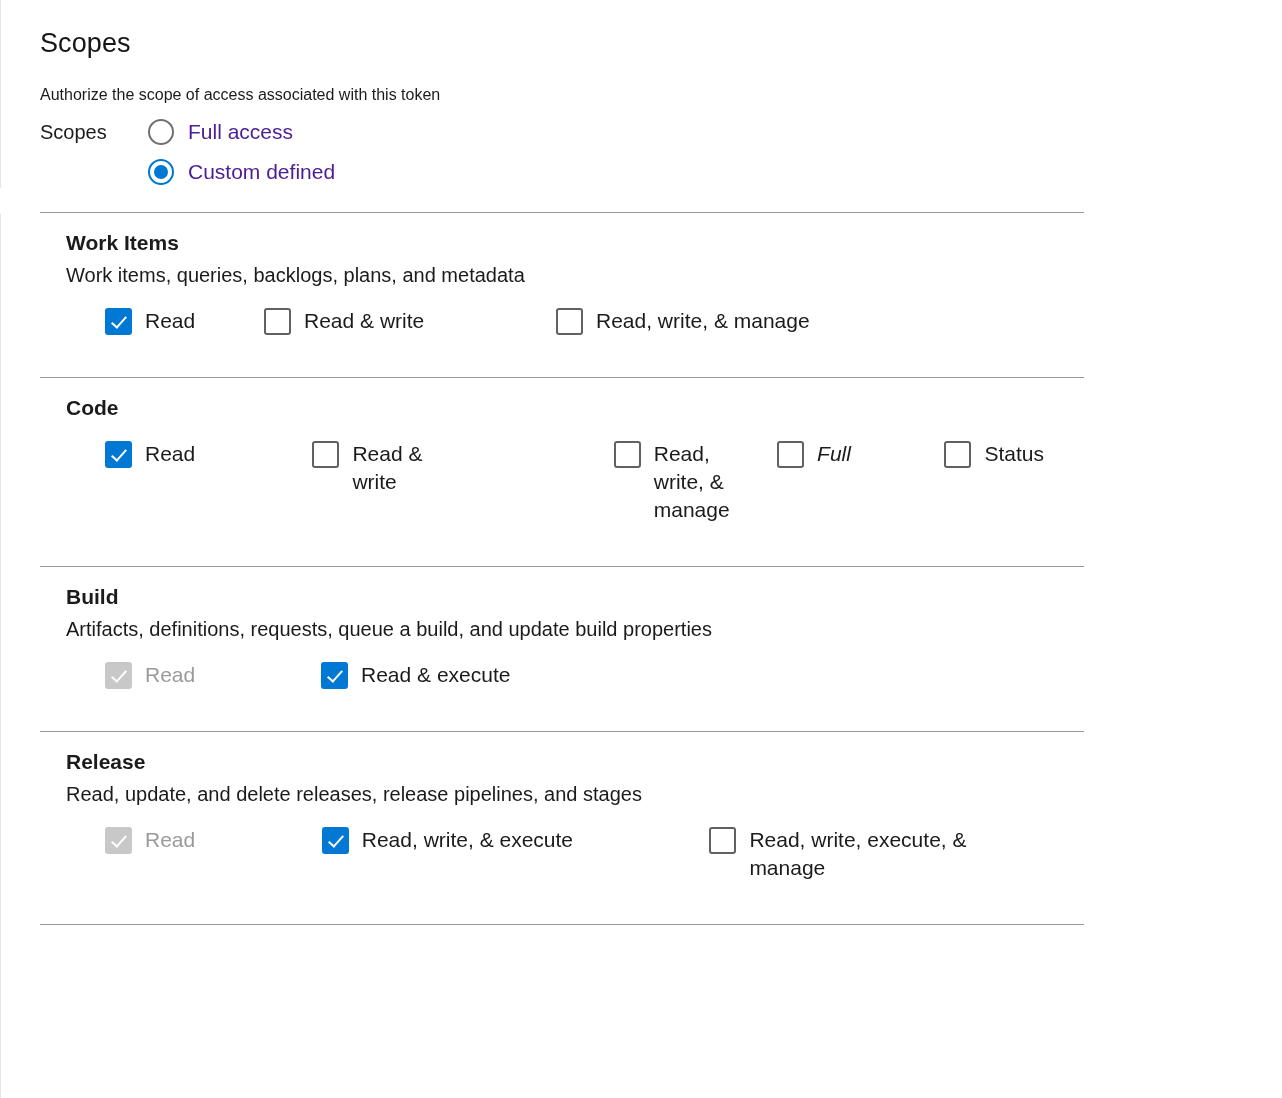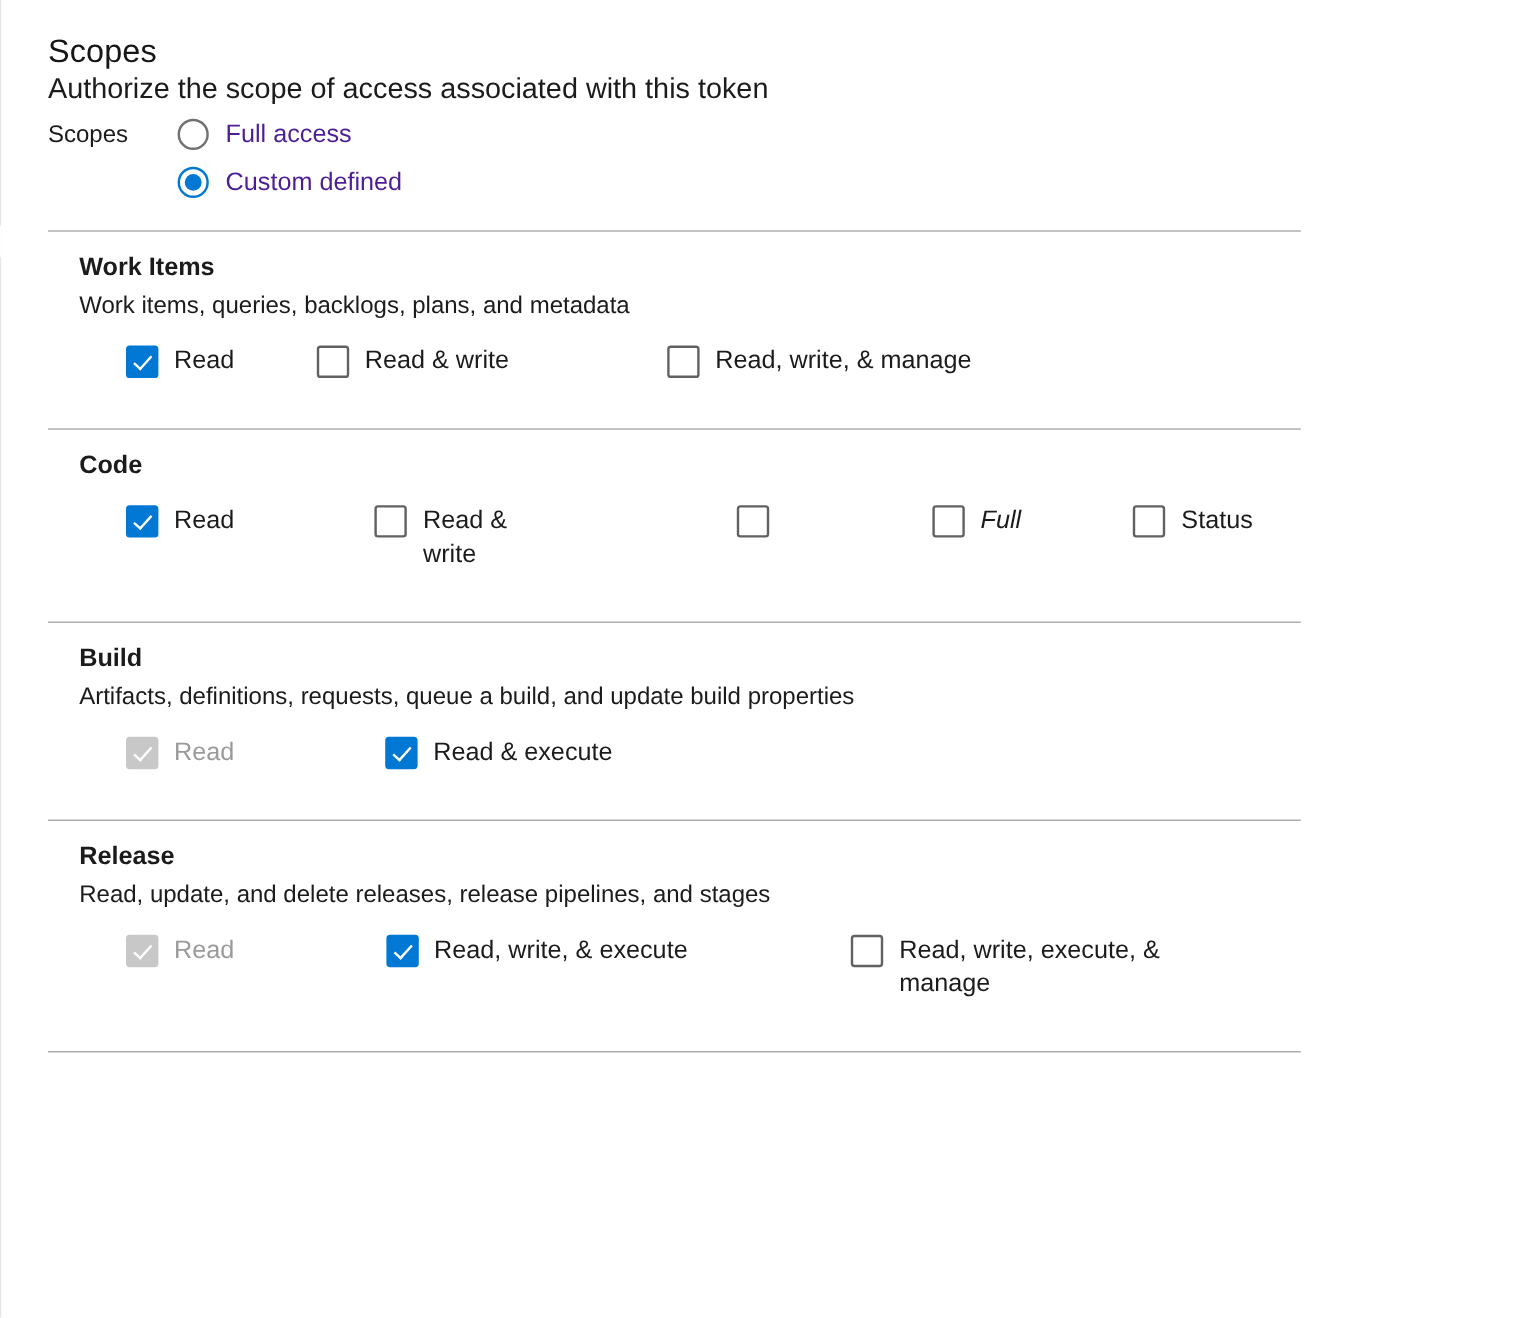--- a/index.html
+++ b/index.html
@@ -46,24 +46,24 @@
   }
 
   .scopes-title {
     font-size: 27px;
     font-weight: 400;
     line-height: 34px;
     color: #161616;
     letter-spacing: 0.1px;
   }
   .scopes-desc {
-    font-size: 24px;
+    font-size: 16px;
     line-height: 30px;
     color: #1b1b1b;
-    margin-top: 0;
+    margin-top: 20px;
   }
 
   .radio-block {
     margin-top: 2px;
     position: relative;
   }
   .radio-row {
     display: flex;
     align-items: center;
     height: 40px;
@@ -268,20 +268,22 @@
           <span class="checkbox checked"></span>
           <span class="option-text">Read</span>
         </div>
         <div class="option code-opt-2">
           <span class="checkbox"></span>
           <span class="option-text">Read &amp;
 write</span>
         </div>
         <div class="option code-opt-3">
           <span class="checkbox"></span>
+          <span class="option-text">Read, write, &amp;
+manage</span>
         </div>
         <div class="option code-opt-4" style="width:160px;">
           <span class="checkbox"></span>
           <span class="option-text">Full</span>
         </div>
         <div class="option">
           <span class="checkbox"></span>
           <span class="option-text">Status</span>
         </div>
       </div>

